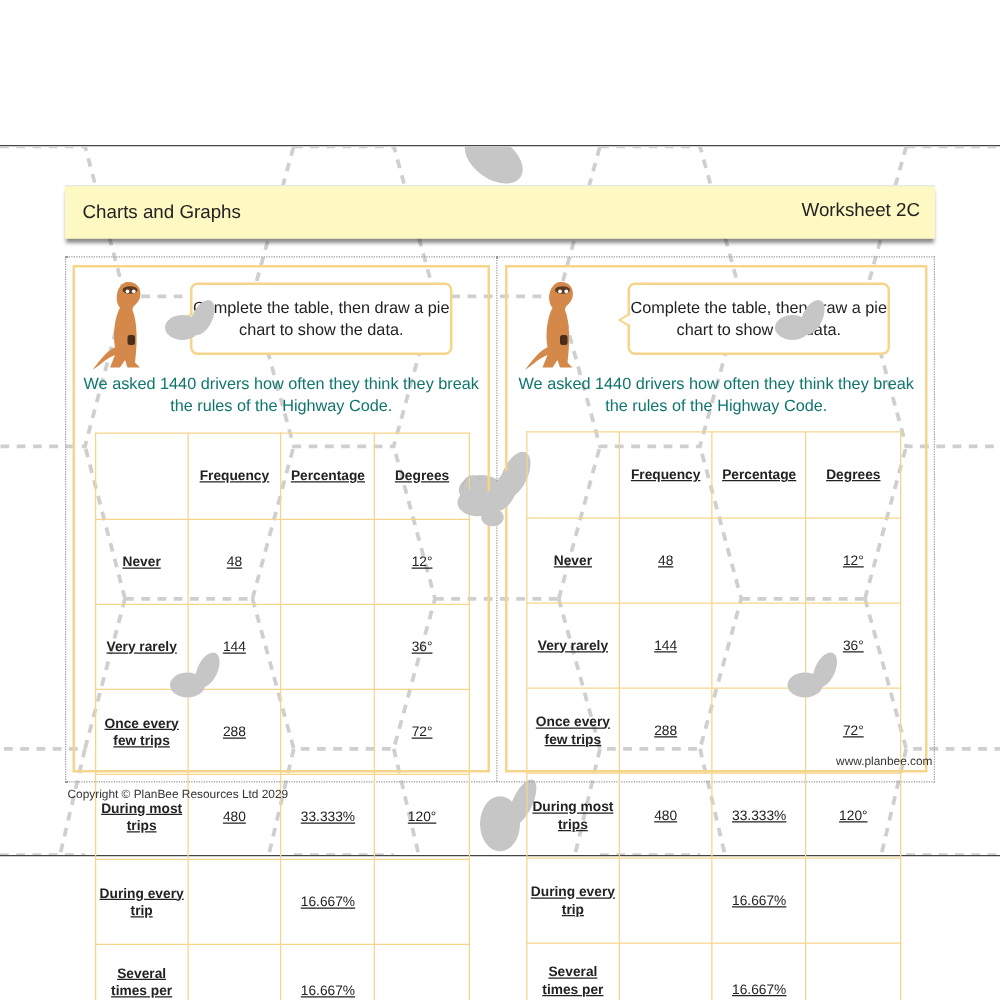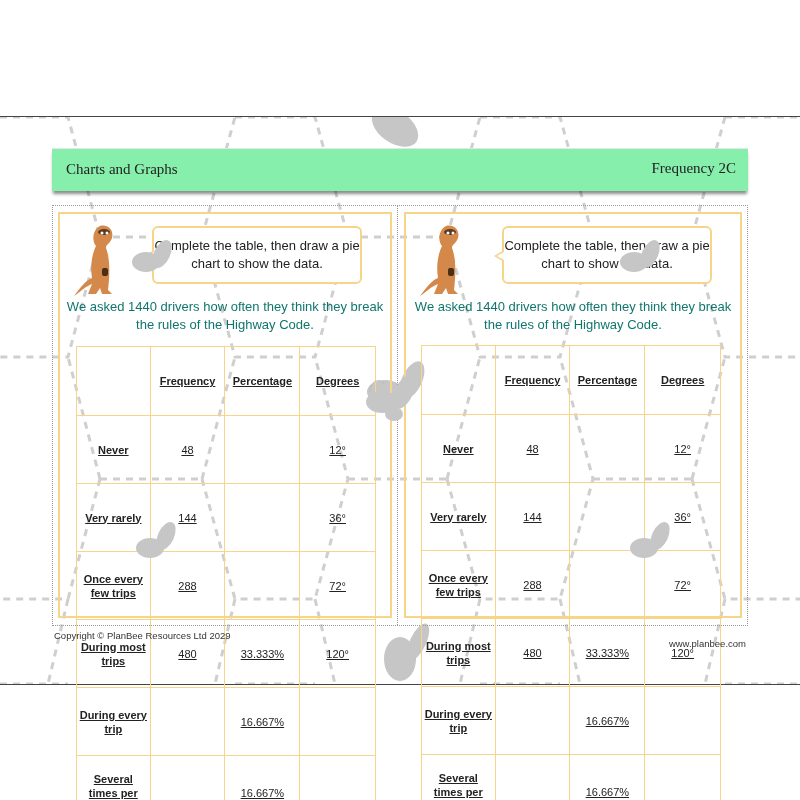--- a/index.html
+++ b/index.html
@@ -1,40 +1,40 @@
 <!DOCTYPE html>
 <html><head>
 <meta charset="utf-8">
 <style>
   html, body { margin:0; padding:0; background:#ffffff; }
   body { width:800px; height:800px; position:relative; overflow:hidden; font-family:"Liberation Sans", sans-serif; color:#222; }
   .page { position:absolute; left:0; top:116px; width:800px; height:567px; border-top:1.5px solid #444; border-bottom:1.5px solid #444; background:#fff; overflow:hidden; }
   .watermark { position:absolute; left:0; top:0; width:800px; height:567px; pointer-events:none; }
-  .header-bar { position:absolute; left:52px; top:148px; width:696px; height:42px; background:#86efac; box-shadow:0 4px 3px -1px rgba(0,0,0,0.45); border-top:1px solid #e6e6e6;font-family:Liberation Serif, serif; }
+  .header-bar { position:absolute; left:52px; top:148px; width:696px; height:42px; background:#fef9c3; box-shadow:0 4px 3px -1px rgba(0,0,0,0.45); border-top:1px solid #e6e6e6; }
   .header-title { position:absolute; left:14px; top:12px; font-size:15px; color:#222; }
   .header-ws { position:absolute; right:12px; top:11px; font-size:15px; color:#222; }
   .outer-dotted { position:absolute; left:52px; top:205px; width:694px; height:419px; border:1px dotted #9a9a9a; }
   .divider-dotted { position:absolute; left:397px; top:205px; width:0; height:420px; border-left:1px dotted #9a9a9a; }
   .panel { position:absolute; top:212px; height:402px; border:2px solid #f6d58b; background:transparent; }
   .panel.left { left:58px; width:330px; }
   .panel.right { left:404px; width:334px; }
   .meerkat { position:absolute; left:12px; top:8px; width:54px; height:78px; }
   .bubble { position:absolute; left:92px; top:12px; width:206px; height:54px; border:2px solid #f6d58b; border-radius:6px; background:#fff; display:flex; align-items:center; justify-content:center; text-align:center; font-size:13px; line-height:18px; color:#222; }
   .panel.right .bubble { left:96px; }
   .bubble-tail { position:absolute; left:-10px; top:22px; width:0; height:0; border-top:6px solid transparent; border-bottom:6px solid transparent; border-right:10px solid #f6d58b; }
   .bubble-tail::after { content:""; position:absolute; left:3px; top:-4px; border-top:4px solid transparent; border-bottom:4px solid transparent; border-right:7px solid #fff; }
   .intro { position:absolute; left:0; width:100%; top:84px; text-align:center; font-size:13px; line-height:18px; color:#0f766e; }
   table.data { position:absolute; left:16px; top:132px; border-collapse:collapse; width:300px; font-size:11px; }
   .panel.right table.data { left:15px; top:131px; width:300px; }
   table.data td, table.data th { border:1.5px solid #f6d58b; text-align:center; vertical-align:middle; padding:16px 2px; height:35px;text-decoration:underline; }
   table.data th { font-weight:bold; height:36px; }
   table.data td.rowlabel { font-weight:bold; line-height:14px; }
   table.data col.c0 { width:74px; } table.data col.c1 { width:75px; } table.data col.c2 { width:75px; } table.data col.c3 { width:76px; }
   .footer-left { position:absolute; left:54px; top:630px; font-size:9.5px; color:#333; }
-  .footer-right { position:absolute; right:54px; top:638px; font-size:9.5px; color:#333; }
+  .footer-right { position:absolute; right:54px; top:604px; font-size:9.5px; color:#333; }
 </style>
 </head>
 <body>
 
 <div class="page">
   <svg class="watermark" viewBox="0 0 800 567" xmlns="http://www.w3.org/2000/svg">
     <g fill="none" stroke="#cfcfcf" stroke-width="3" stroke-dasharray="7 6">
       <path d="M0,0 L68,0 L100,120 L68,240 L0,240"></path>
       <path d="M235,0 L315,0 L348,120 L315,240 L235,240 L202,120 Z"></path>
       <path d="M480,0 L560,0 L593,120 L560,240 L480,240 L447,120 Z"></path>
@@ -70,21 +70,21 @@
       <ellipse cx="385" cy="275" rx="18" ry="12"></ellipse>
         <ellipse cx="412" cy="263" rx="10" ry="20" transform="rotate(25 412 263)"></ellipse>
       <ellipse cx="400" cy="542" rx="16" ry="22"></ellipse>
         <ellipse cx="418" cy="525" rx="8" ry="20" transform="rotate(25 418 525)"></ellipse>
     </g>
   </svg>
 </div>
 
 <div class="header-bar">
   <span class="header-title">Charts and Graphs</span>
-  <span class="header-ws">Frequency 2C</span>
+  <span class="header-ws">Worksheet 2C</span>
 </div>
 
 <div class="outer-dotted"></div>
 <div class="divider-dotted"></div>
 
 <div class="panel left">
   <svg class="meerkat" viewBox="0 0 54 78" xmlns="http://www.w3.org/2000/svg">
     <path d="M28,4 C36,2 42,8 40,16 C38,22 34,22 34,26 C38,36 38,52 36,68 L40,72 L30,72 L28,66 L24,72 L16,72 L20,62 C14,64 8,70 2,74 C8,66 14,58 20,56 C18,44 20,32 24,24 C20,20 20,8 28,4 Z" fill="#d4894a"></path>
     <ellipse cx="32" cy="10" rx="6" ry="3" fill="#5b3a22"></ellipse>
     <circle cx="30" cy="11" r="1.5" fill="#fff"></circle>

